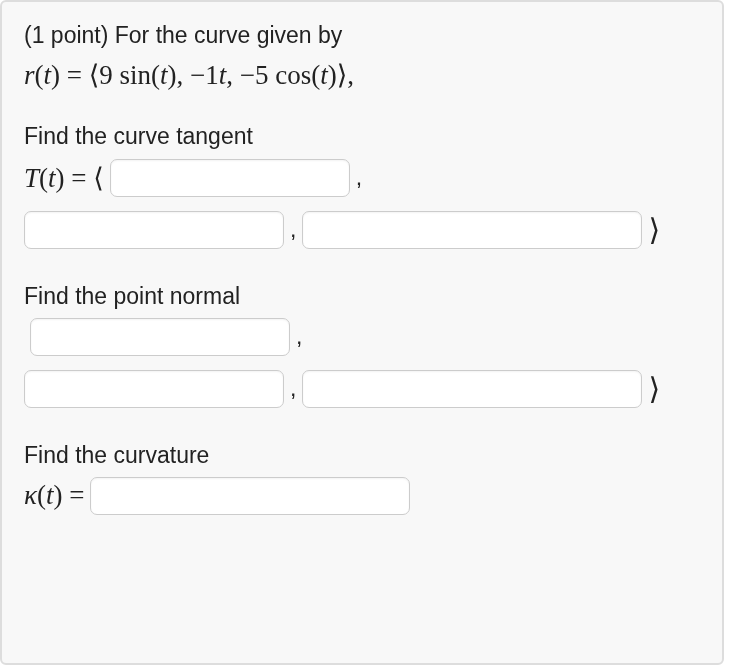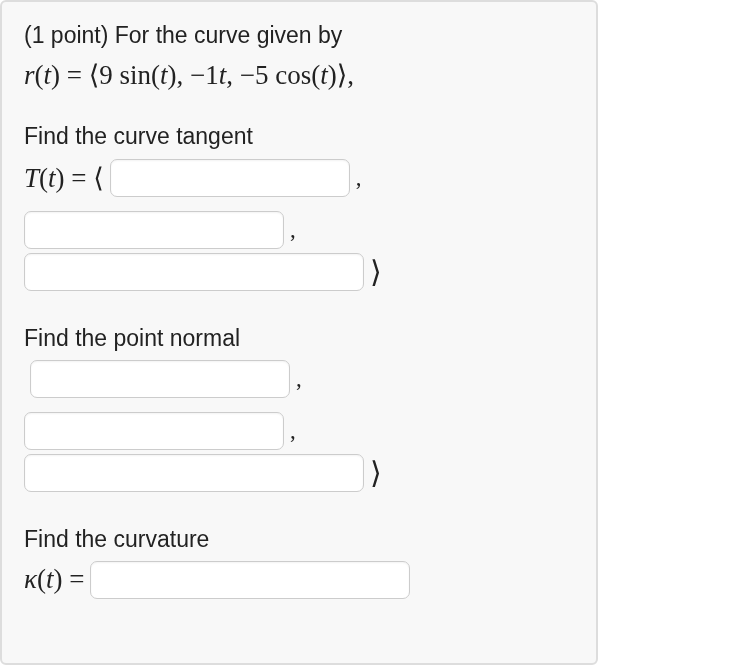--- a/index.html
+++ b/index.html
@@ -3,21 +3,21 @@
 <meta charset="utf-8">
 <style>
   body {
     margin: 0;
     padding: 0;
     font-family: Arial, Helvetica, sans-serif;
     background: #fff;
   }
   .container {
     box-sizing: border-box;
-    width: 598px;
+    width: 724px;
     height: 665px;
     border: 2px solid #dddddd;
     border-radius: 6px;
     background: #f8f8f8;
     padding: 18px 22px;
     font-size: 23px;
     color: #222;
   }
   .row {
     margin: 0 0 6px 0;
@@ -63,21 +63,21 @@
   .block {
     margin-top: 28px;
   }
   .inline-line {
     display: flex;
     align-items: center;
     flex-wrap: wrap;
     gap: 0;
     margin-top: 2px;
   }
-  .inline-line > * { margin-bottom: 4px; font-family: Liberation Serif, serif; }
+  .inline-line > * { margin-bottom: 4px; }
 </style>
 </head>
 <body>
 
 <div class="container">
 
   <div class="row">(1 point) For the curve given by</div>
   <div class="row math">
     <span>r</span><span class="fn">(</span><span>t</span><span class="fn">)</span>
     <span class="fn"> = </span>

